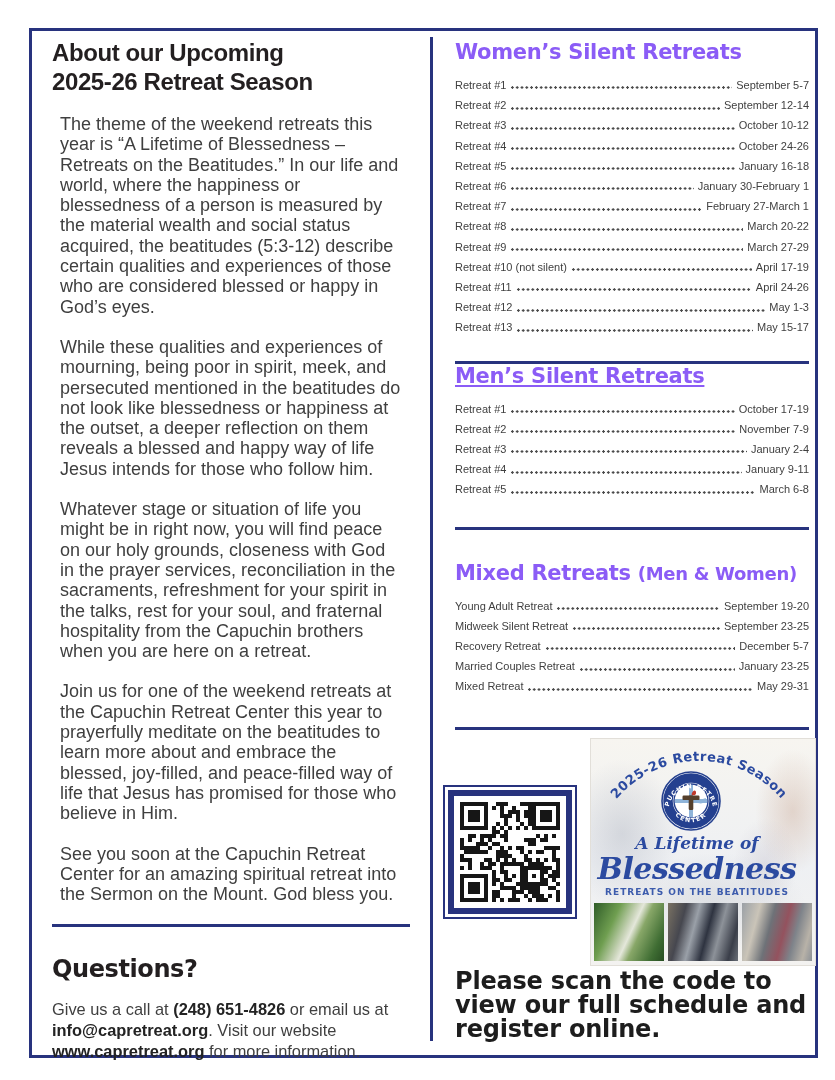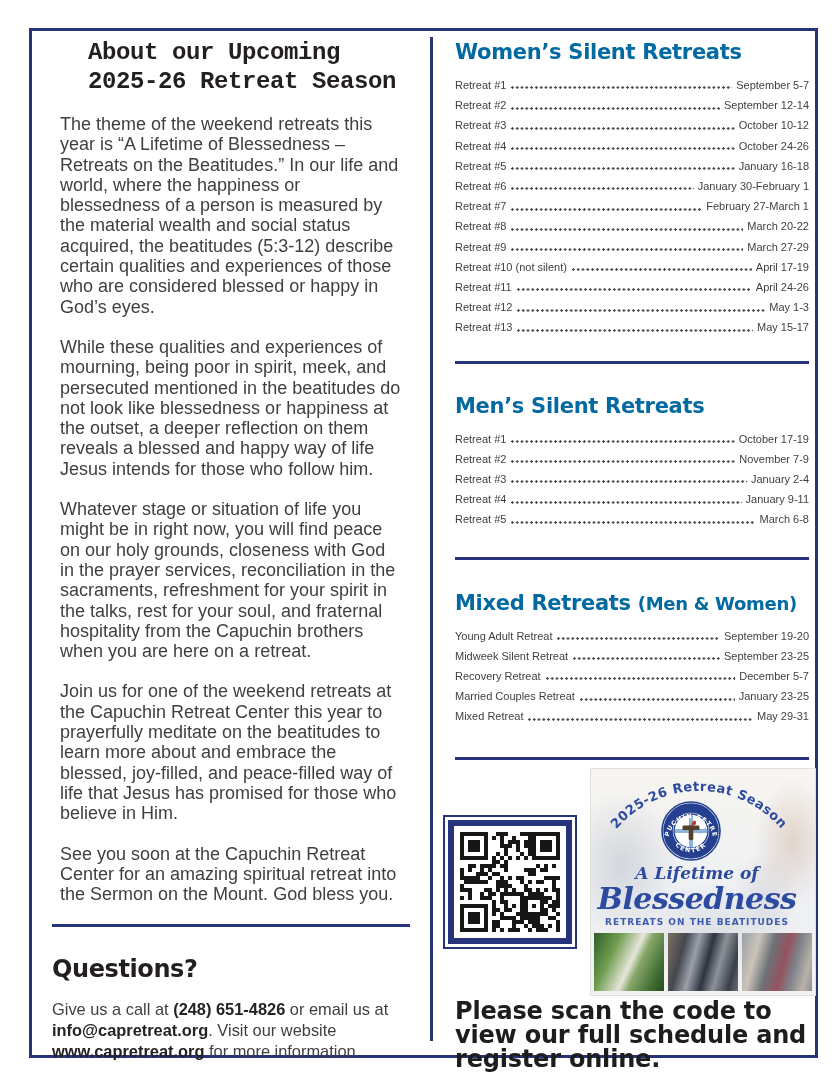--- a/index.html
+++ b/index.html
@@ -10,31 +10,31 @@
   }
   .frame {
     position:absolute; left:29px; top:28px; width:789px; height:1030px;
     border:3px solid #28337E; background:#fff;
   }
   .vdiv { position:absolute; left:430px; top:37px; width:3px; height:1004px; background:#28337E; }
 
   .col-left  { position:absolute; left:52px; top:38px; width:358px; }
   .col-right { position:absolute; left:455px; top:40px; width:354px; }
 
-  .big-title { font-family:Liberation Mono, monospace; font-weight:700; font-size:24px;
-    line-height:29px; color:#231F20; letter-spacing:-0.4px;margin-left:36px; }
+  .big-title { font-family:Liberation Sans, sans-serif; font-weight:700; font-size:24px;
+    line-height:29px; color:#231F20; letter-spacing:-0.4px; }
   .big-title .tline { display:block; }
 
   .body-p { font-size:18px; line-height:20.3px; color:#3F3F3F; margin:0 8px 20px; }
   .paras { margin-top:18px; }
 
   .rule { border:none; border-top:3px solid #28337E; margin:0; }
 
   .sec-title { font-family:"DejaVu Sans", sans-serif; font-weight:700; font-size:21px;
-    color:#0369a1; letter-spacing:-0.3px; margin:0 0 11px; }
+    color:#8b5cf6; letter-spacing:-0.3px; margin:0 0 11px; }
   .sec-title .suffix { font-size:18px; }
 
   .lrow { display:flex; align-items:baseline; font-size:11px; line-height:20.2px; color:#3F3F3F; }
   .lrow .lbl, .lrow .date { white-space:nowrap; }
   .lrow .dots { flex:1 1 auto; align-self:stretch; margin:0 4px;
     background-image:radial-gradient(circle, #4a4a4a 1.05px, transparent 1.4px);
     background-size:4.8px 4.8px; background-repeat:repeat-x;
     background-position:left calc(100% - 5px); }
   .q-title { font-family:"DejaVu Sans", sans-serif; font-weight:700; font-size:24px;
     color:#231F20; letter-spacing:-0.4px; margin:28px 0 16px; }
@@ -161,21 +161,21 @@
         </div>
         <div class="lrow">
           <span class="lbl">Retreat #13</span>
           <span class="dots"></span>
           <span class="date">May 15-17</span>
         </div>
       </div>
 
     <hr class="rule" style="margin-top:23px;">
 
-    <div class="sec-title" style="margin-top:30px;">Men’s Silent Retreats</div>
+    <div class="sec-title" style="text-decoration:underline;">Men’s Silent Retreats</div>
     <div>
         <div class="lrow">
           <span class="lbl">Retreat #1</span>
           <span class="dots"></span>
           <span class="date">October 17-19</span>
         </div>
         <div class="lrow">
           <span class="lbl">Retreat #2</span>
           <span class="dots"></span>
           <span class="date">November 7-9</span>

